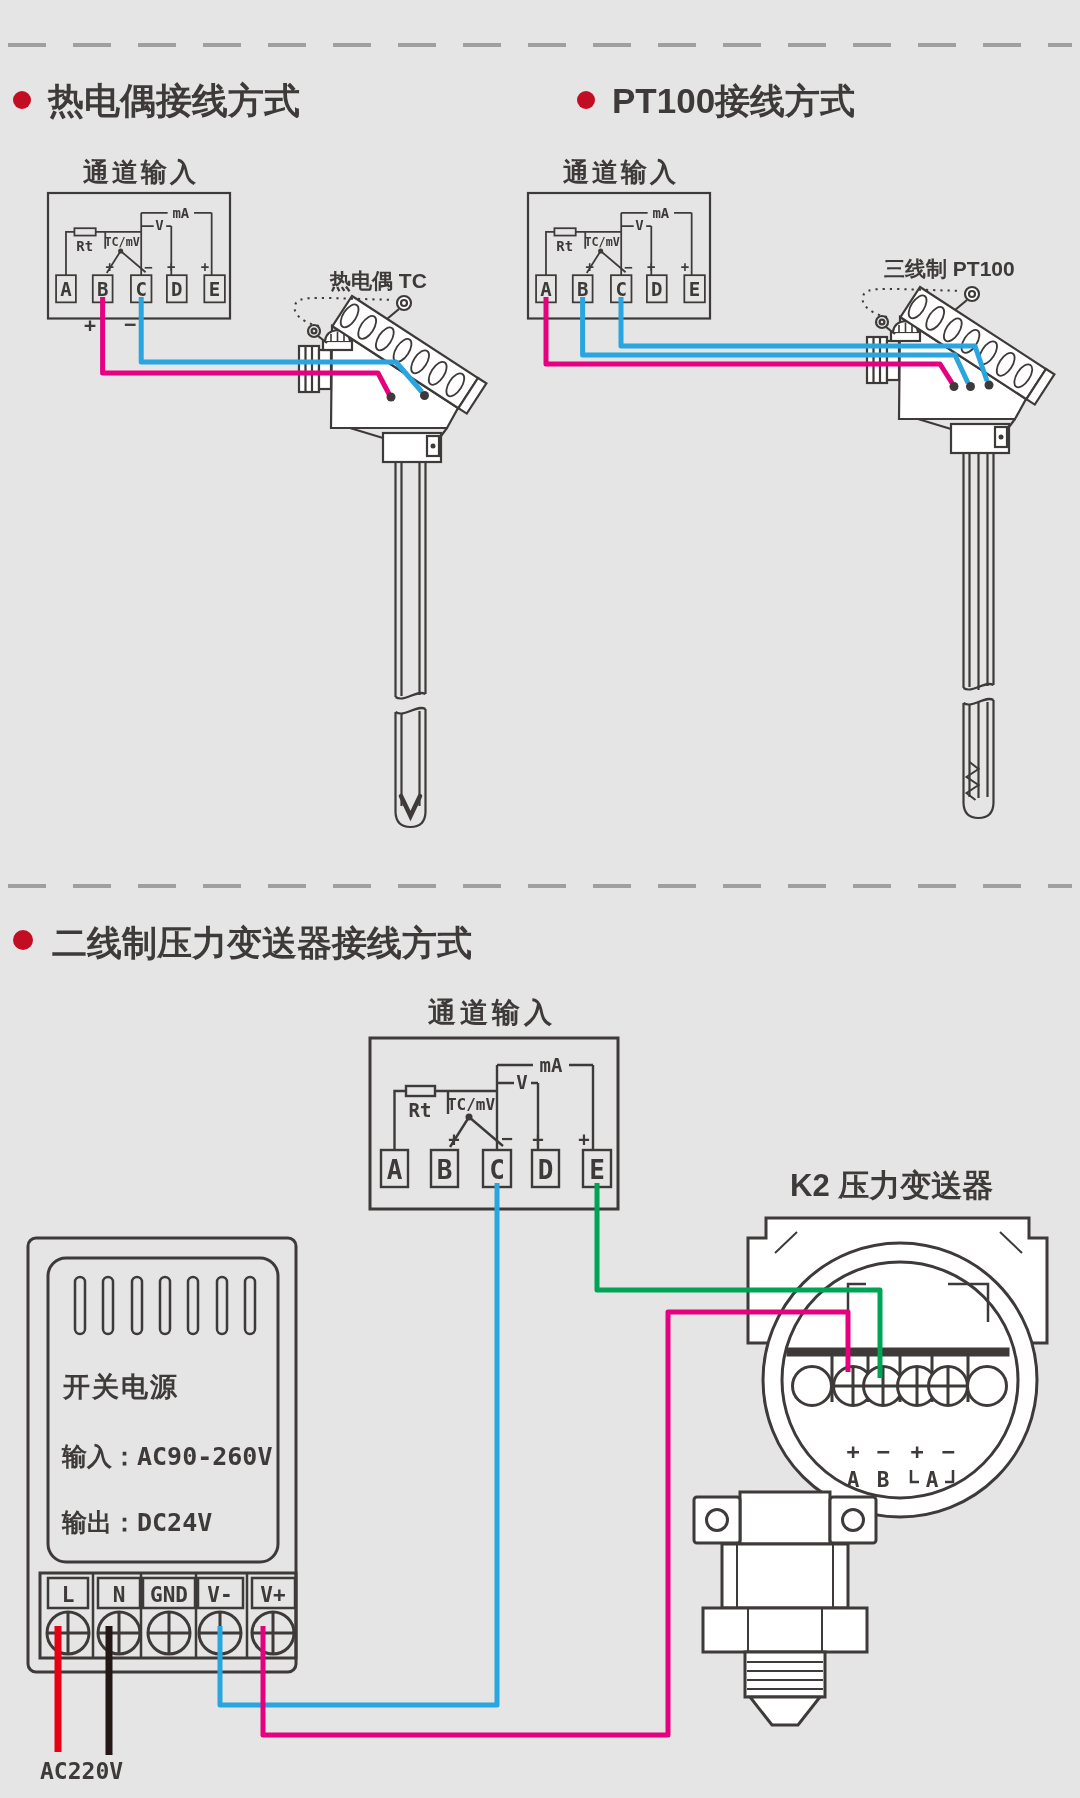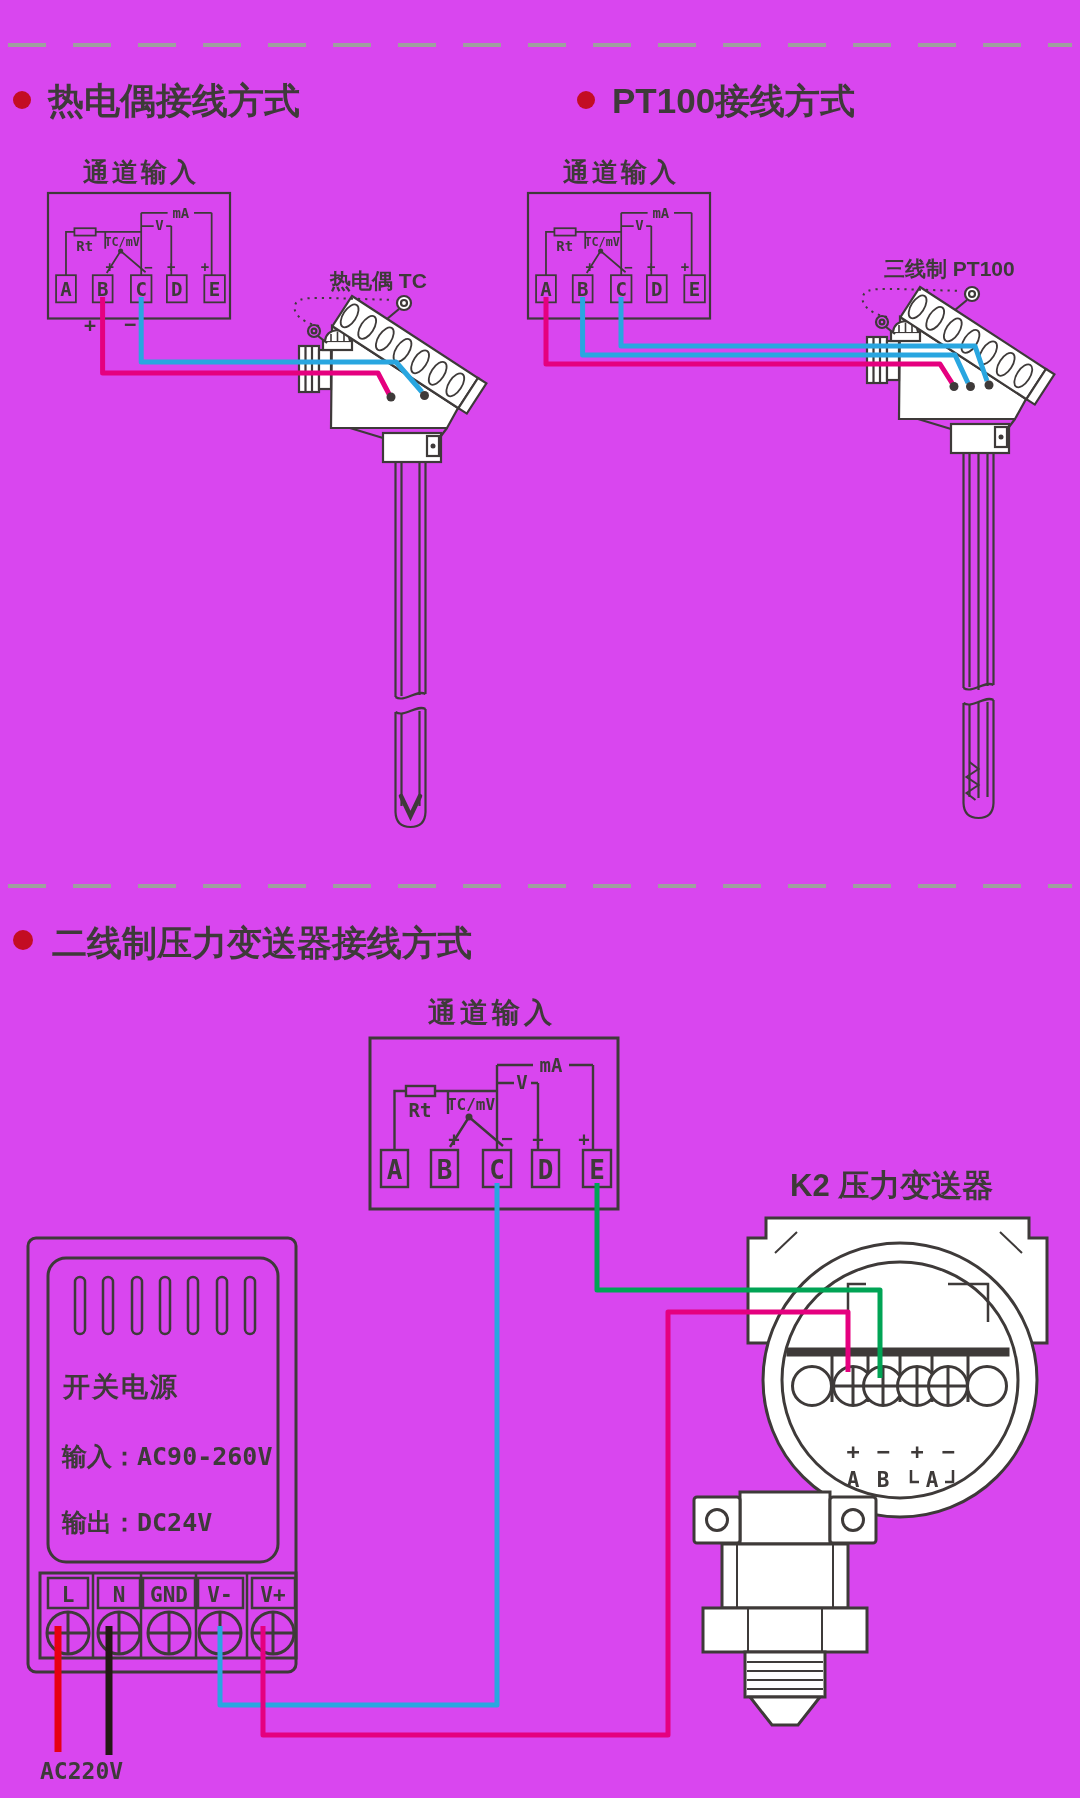--- a/index.html
+++ b/index.html
@@ -1,16 +1,16 @@
 <!DOCTYPE html>
 <html><head>
 <meta charset="utf-8">
 <style>
   html,body{margin:0;padding:0;background:#ffffff;}
-  .page{position:relative;width:1080px;height:1798px;background:#d946ef;overflow:hidden;
+  .page{position:relative;width:1080px;height:1798px;background:#e5e5e5;overflow:hidden;
         font-family:"Liberation Sans",sans-serif;}
   svg text{fill:#3e3a39;}
   .cjk{font-family:"Liberation Sans",sans-serif;font-weight:600;}
   .hdr{font-family:"Liberation Sans",sans-serif;font-weight:700;}
   .tech{font-family:"DejaVu Sans Mono",monospace;font-weight:700;}
 </style>
 </head>
 <body>
 
 <div class="page">

